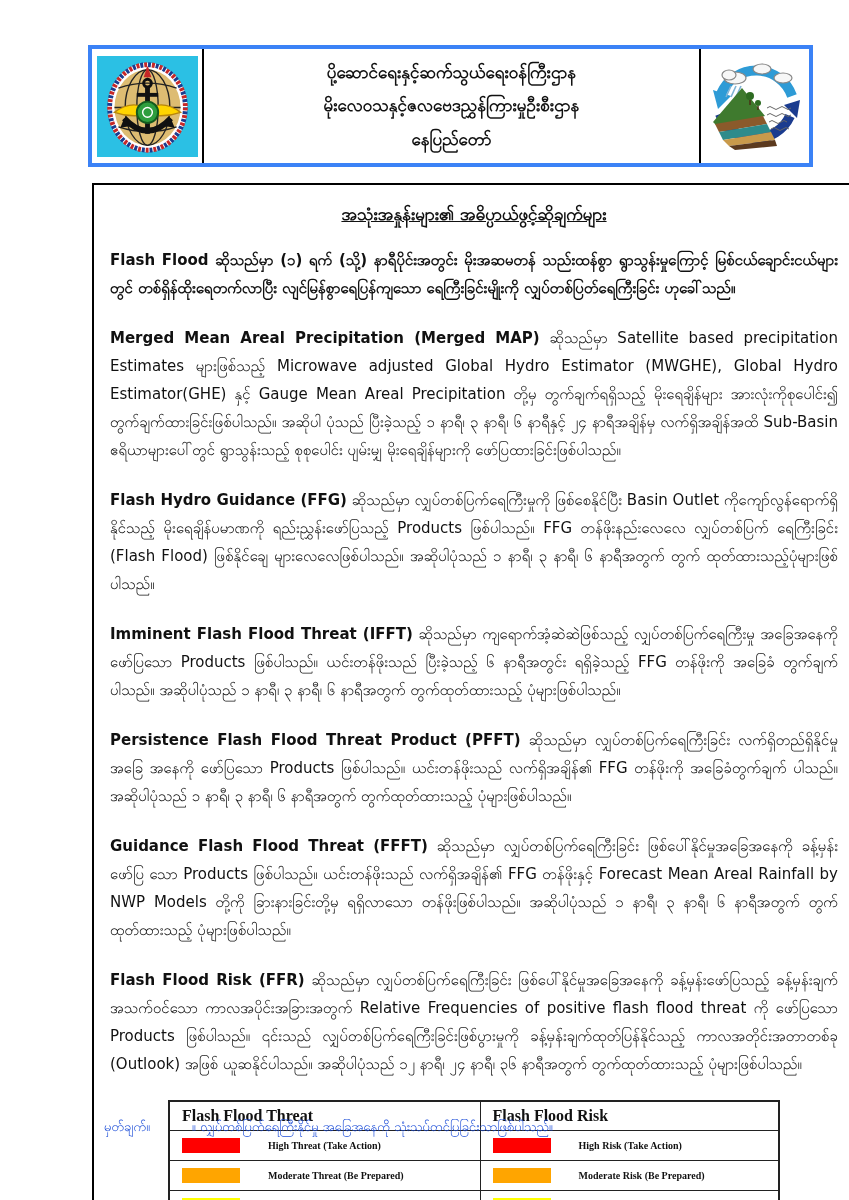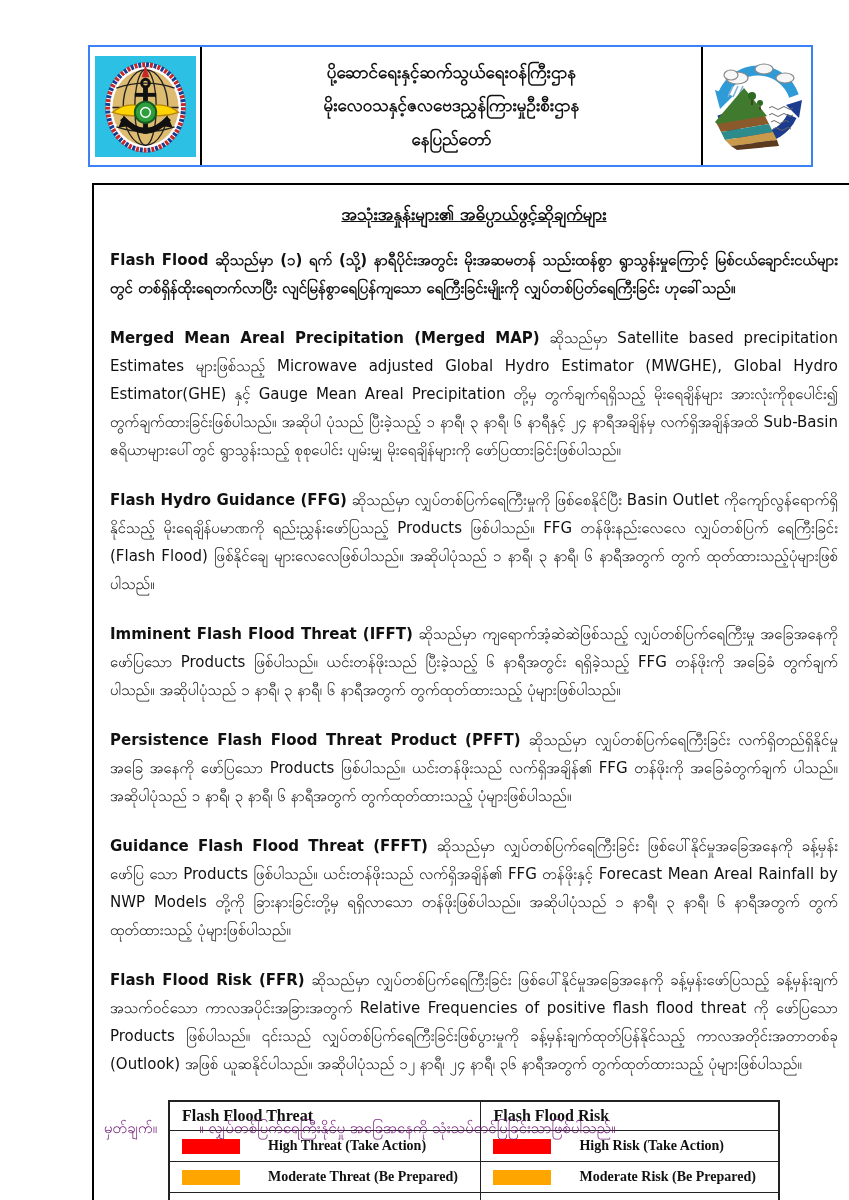--- a/index.html
+++ b/index.html
@@ -3,21 +3,21 @@
 <meta charset="utf-8">
 <style>
   html,body{margin:0;padding:0;}
   body{
     width:849px;height:1200px;background:#ffffff;position:relative;
     font-family:"DejaVu Sans","Liberation Sans",sans-serif;color:#111;
   }
   
   .letterhead{
     position:absolute;left:88px;top:45px;width:725px;height:122px;
-    display:flex;border:2px solid #3b82f6;box-sizing:border-box;background:#fff;
+    display:flex;border:4px solid #3b82f6;box-sizing:border-box;background:#fff;
   }
   .lh-cell{display:flex;align-items:center;justify-content:center;box-sizing:border-box;}
   .lh-left{width:112px;border-right:2px solid #000;}
   .lh-mid{flex:1;flex-direction:column;font-weight:bold;font-size:17px;line-height:1.95;text-align:center;border-right:2px solid #000;}
   .lh-right{width:108px;}
   .lh-mid div{white-space:nowrap;}
   
   .main-box{
     position:absolute;left:92px;top:183px;width:764px;min-height:908px;
     border:2px solid #000;box-sizing:border-box;padding:12px 16px 12px;background:#fff;
@@ -33,23 +33,23 @@
   .threat-table{
     width:612px;margin:16px auto;border-collapse:collapse;
     font-family:"Liberation Serif","DejaVu Serif",serif;
     border:2px solid #222;border-bottom:5px solid #000;
   }
   .threat-table th,.threat-table td{border:1px solid #222;}
   .threat-table th{font-size:16px;font-weight:bold;text-align:left;padding:5px 12px;}
   .threat-table td{padding:7px 12px;}
   .cellwrap{display:flex;align-items:center;}
   .swatch{width:58px;height:15px;display:inline-block;flex:0 0 58px;margin-right:28px;}
-  .lvl{font-weight:bold;font-size:14px;white-space:nowrap;}
-  
-  .footnote{position:absolute;left:104px;top:1118px;font-size:15px;color:#701a75;}
+  .lvl{font-weight:bold;font-size:10px;white-space:nowrap;}
+  
+  .footnote{position:absolute;left:104px;top:1118px;font-size:13px;color:#1d4ed8;}
   .footnote .fn-label{margin-right:42px;}
   svg{display:block;}
 </style>
 </head>
 <body>
 
 <div class="letterhead">
   <div class="lh-cell lh-left">
     <svg width="101" height="101" viewBox="0 0 104 104">
       <rect x="0" y="0" width="104" height="104" fill="#2BC0E4"></rect>

